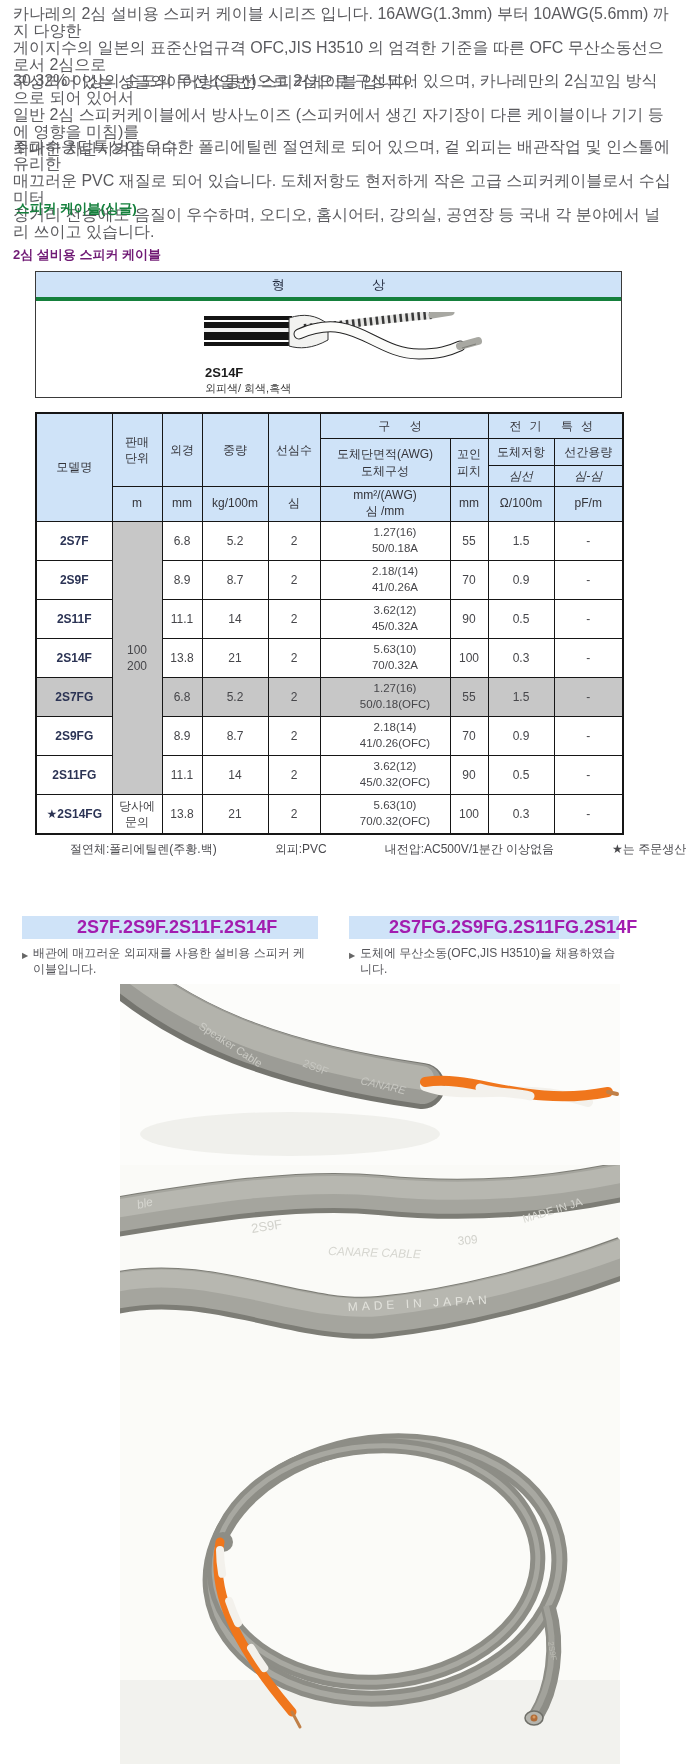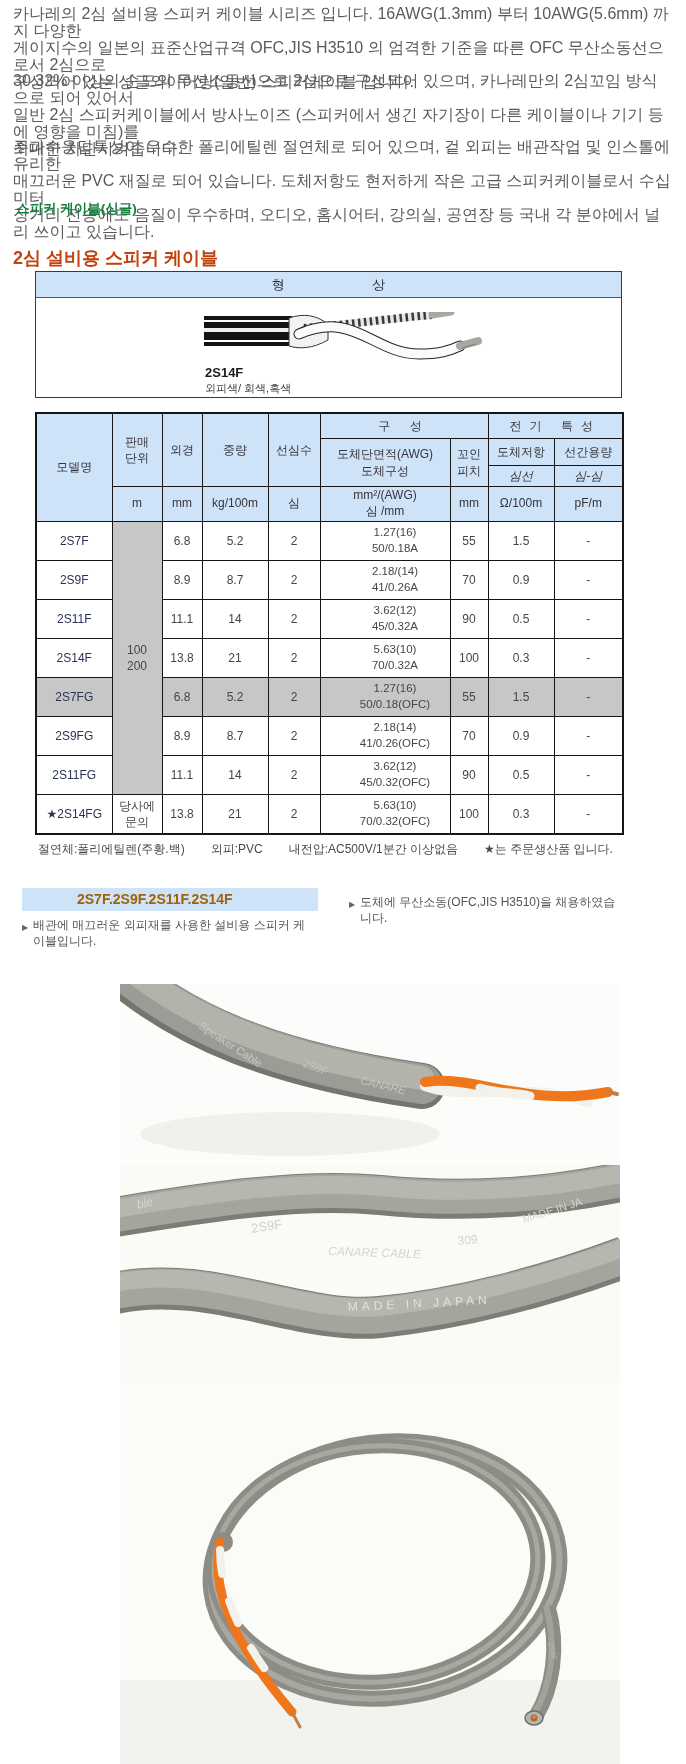--- a/index.html
+++ b/index.html
@@ -4,54 +4,54 @@
 <style>
   html,body{margin:0;padding:0;}
   body{
     width:686px;height:1764px;position:relative;background:#ffffff;
     font-family:"Liberation Sans","DejaVu Sans",sans-serif;
     color:#58585c;overflow:hidden;
   }
   .abs{position:absolute;}
   .para{font-size:16px;line-height:17px;white-space:pre-line;width:660px;color:#5a5a5e;}
   .h-section{font-size:13.5px;font-weight:bold;color:#15803d;}
-  .h-subsection{font-size:18px;font-weight:bold;color:#c2410c;text-align:center;}
+  .h-subsection{font-size:13px;font-weight:bold;color:#701a75;text-align:center;}
 
   
   .shape-box{left:35px;top:271px;width:585px;height:125px;border:1px solid #3a3a3a;background:#fff;}
-  .shape-head{height:25px;background:#cfe3f8;border-bottom:1px solid #15803d;
+  .shape-head{height:25px;background:#cfe3f8;border-bottom:4px solid #15803d;
     text-align:center;font-size:13px;color:#222a3e;line-height:25px;
     letter-spacing:42px;padding-left:42px;}
   .shape-label{position:absolute;left:169px;top:93px;font-size:13px;font-weight:bold;color:#1c1c1c;}
   .shape-note{position:absolute;left:169px;top:109px;font-size:11px;color:#3a3a3a;}
 
   
   .spec-wrap{left:35px;top:412px;}
   table.spec{border-collapse:collapse;table-layout:fixed;width:587px;border:2px solid #161616;}
   table.spec th,table.spec td{border:1px solid #161616;text-align:center;vertical-align:middle;
     font-weight:normal;font-size:12px;padding:0;}
   table.spec thead th{background:#cfe3f8;color:#34343a;}
   tr.hr1 th{height:24px;margin-top:29px;}
   tr.hr2 th{height:26px;}
   tr.hr3 th{height:20px;font-style:italic;}
   tr.hr4 th{height:34px;line-height:1.3;}
   .grp{letter-spacing:8px;padding-left:8px;}
   .pre{white-space:pre-line;line-height:1.35;}
   table.spec tbody td{height:38px;color:#46464a;background:#ffffff;}
-  table.spec td.model-cell{font-weight:normal;color:#2b3354;}
+  table.spec td.model-cell{font-weight:bold;color:#2b3354;}
   table.spec td.cond{font-size:11.5px;padding-left:20px;}
   table.spec td.sale-merged{background:#c7c7c7;}
   table.spec tr.gray-row td{background:#c7c7c7;}
 
   .footnote{left:38px;top:841px;font-size:12px;color:#4a4a4e;white-space:nowrap;}
-  .footnote span{margin-right:26px;}
+  .footnote span{margin-right:26px;margin-left:32px;}
 
   .feature{top:888px;}
-  .feature .bar{height:23px;background:#cfe3f8;color:#a16207;font-weight:bold;
-    font-size:14px;line-height:23px;}
+  .feature .bar{height:23px;background:#cfe3f8;color:#a21caf;font-weight:bold;
+    font-size:18px;line-height:23px;margin-top:28px;}
   .feature .desc{position:relative;margin-top:6px;font-size:12px;line-height:16px;color:#55555a;
     padding-left:11px;}
   .feature .arrow{position:absolute;left:0;top:3px;font-size:8px;color:#666;}
   .photo{background:#fcfcfa;}
   svg text{font-family:"Liberation Sans","DejaVu Sans",sans-serif;}
 </style>
 </head>
 <body>
 
 <div class="abs para" style="left:13px;top:5px;">카나레의 2심 설비용 스피커 케이블 시리즈 입니다. 16AWG(1.3mm) 부터 10AWG(5.6mm) 까지 다양한
@@ -237,20 +237,21 @@
 </div>
 
 <div class="abs feature" style="left:22px;width:296px;">
   <div class="bar" style="padding-left:55px;">2S7F.2S9F.2S11F.2S14F</div>
   <div class="desc" style="width:272px;">
     <span class="arrow">▶</span>
     <span>배관에 매끄러운 외피재를 사용한 설비용 스피커 케이블입니다.</span>
   </div>
 </div>
 <div class="abs feature" style="left:349px;width:270px;">
+  <div class="bar" style="padding-left:40px;">2S7FG.2S9FG.2S11FG.2S14F</div>
   <div class="desc" style="width:266px;">
     <span class="arrow">▶</span>
     <span>도체에 무산소동(OFC,JIS H3510)을 채용하였습니다.</span>
   </div>
 </div>
 
 <svg class="abs photo" style="left:120px;top:984px;" width="500" height="181" viewBox="0 0 500 181">
   <rect x="0" y="0" width="500" height="181" fill="#fcfcfa"></rect>
   <ellipse cx="170" cy="150" rx="150" ry="22" fill="#f0f0ec"></ellipse>
   <path d="M 8,-6 C 68,42 150,80 302,102" stroke="#75756f" stroke-width="46" fill="none" stroke-linecap="round"></path>

